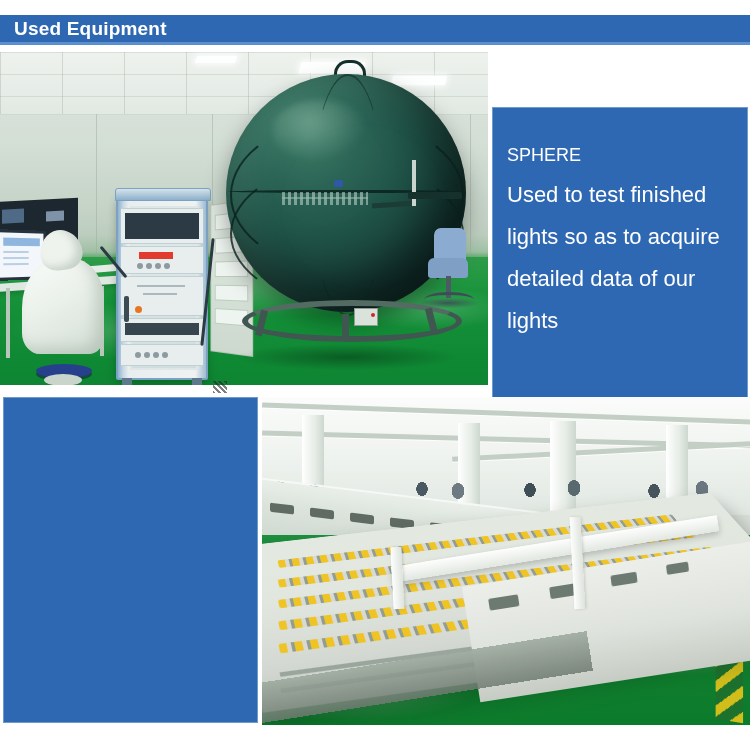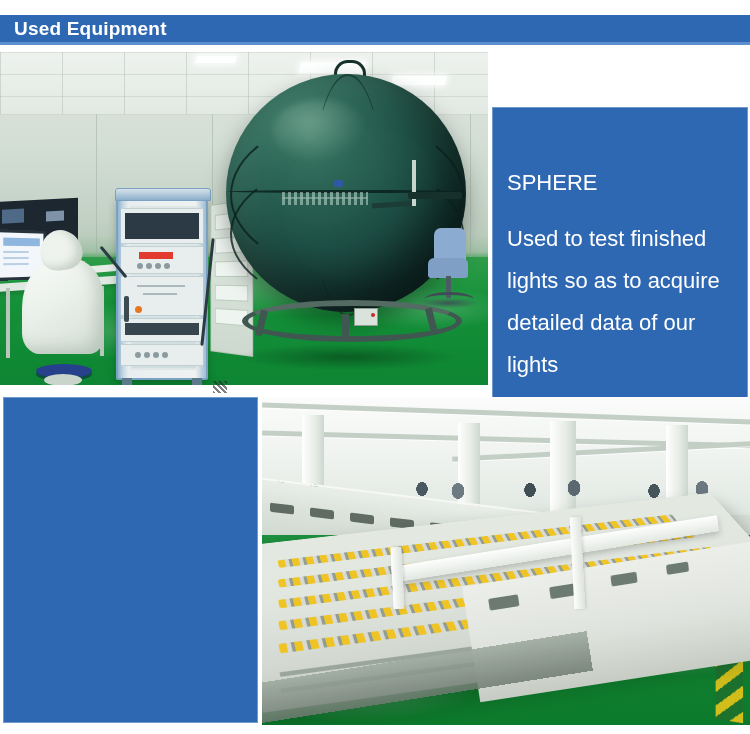--- a/index.html
+++ b/index.html
@@ -521,29 +521,28 @@
     border-right: 26px solid #ffffff;
   }
   .tri-right {
     width: 0; height: 0;
     flex: 0 0 auto;
     border-top: 16px solid transparent;
     border-bottom: 16px solid transparent;
     border-left: 30px solid #ffffff;
   }
   .heading-cont {
-    font-size: 22px;
+    font-size: 18px;
     line-height: 38px;
-    margin-top: 28px;
   }
   .panel-body {
     font-size: 22px;
     line-height: 42px;
   }
-  .panel-right .panel-body { margin-top: 16px; }
+  .panel-right .panel-body { }
   .panel-left .panel-body { margin-top: 8px; }
 
   
   .photo-line {
     position: absolute;
     left: 262px;
     top: 397px;
     width: 488px;
     height: 328px;
     overflow: hidden;

